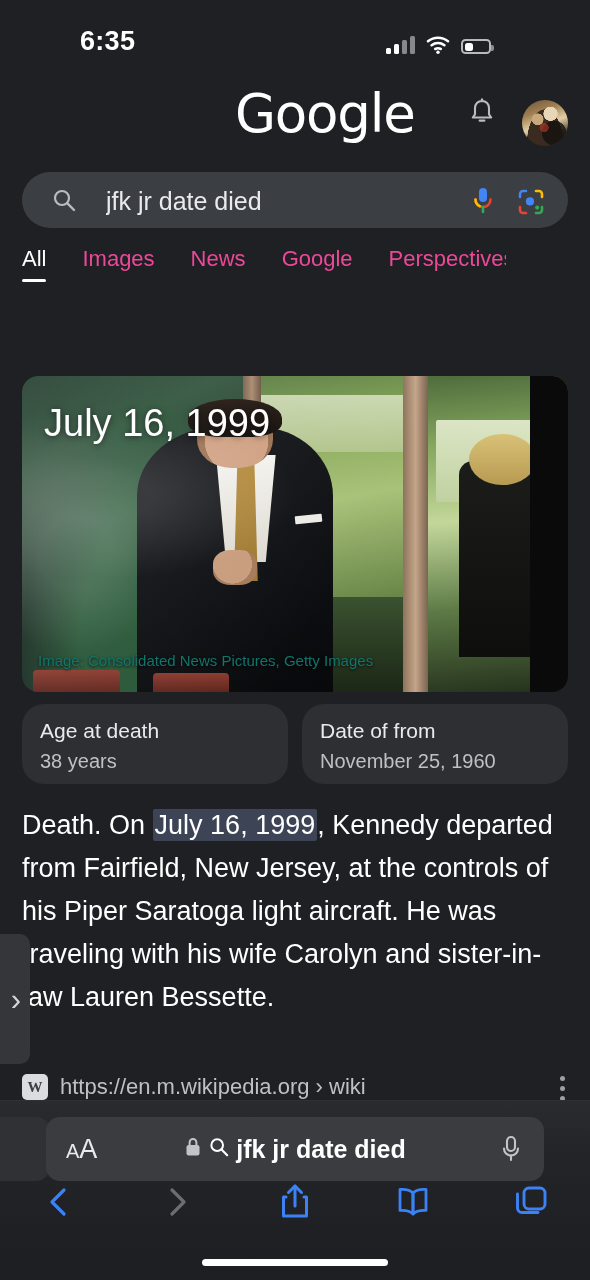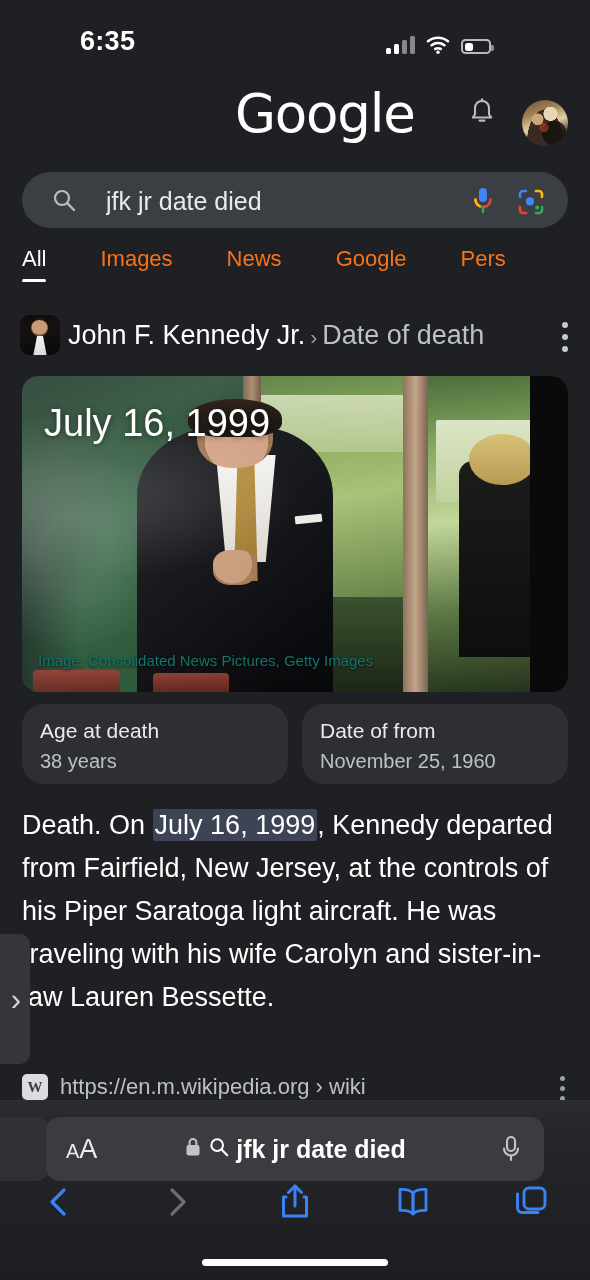--- a/index.html
+++ b/index.html
@@ -60,24 +60,24 @@
   .s-text {
     position:absolute; left:84px; top:14px; right:130px; height:30px;
     color:#e8eaed; font-size:25px; line-height:30px; white-space:nowrap; overflow:hidden;
   }
   .s-mic { position:absolute; right:72px; top:14px; width:26px; height:30px; }
   .s-lens { position:absolute; right:22px; top:15px; width:30px; height:30px; }
 
   
   .tabs {
     position:absolute; left:0; top:246px; width:506px; height:46px;
-    display:flex; align-items:flex-start; gap:18px; padding-left:22px; overflow:hidden;
+    display:flex; align-items:flex-start; gap:0; padding-left:22px; overflow:hidden;
   }
   .tab {
-    position:relative; color:#f97316; font-size:22px; line-height:26px;
+    position:relative; color:#ec4899; font-size:22px; line-height:26px;
     white-space:nowrap; margin-right:36px; padding-bottom:10px;
   }
   .tab.active { color:#ffffff; }
   .tab.active::after {
     content:""; position:absolute; left:0; right:0; bottom:0; height:3px;
     background:#ffffff; border-radius:2px;
   }
 
   
   .crumb-row { position:absolute; left:0; top:312px; width:590px; height:48px; }
@@ -317,31 +317,20 @@
 
   <div class="tabs">
     <div class="tab active">All</div>
     <div class="tab">Images</div>
     <div class="tab">News</div>
     <div class="tab">Google</div>
     <div class="tab">Perspectives</div>
     <div class="tab">Shop</div>
   </div>
 
-  <div class="crumb-row">
-    <div class="crumb-thumb"></div>
-    <div class="crumb-title">
-      <span>John F. Kennedy Jr.</span><span class="crumb-sep">›</span><span class="crumb-sub">Date of death</span>
-    </div>
-    <div class="kebab">
-        <i></i>
-        <i></i>
-        <i></i>
-      </div>
-  </div>
 
   <div class="hero">
     <div class="ph-bgleft"></div>
     <div class="ph-mid"></div>
     <div class="ph-mullion1"></div>
     <div class="ph-right"></div>
     <div class="ph-mullion2"></div>
     <div class="ph-woman"></div>
     <div class="ph-darkstrip"></div>
     <div class="ph-man-body"></div>

